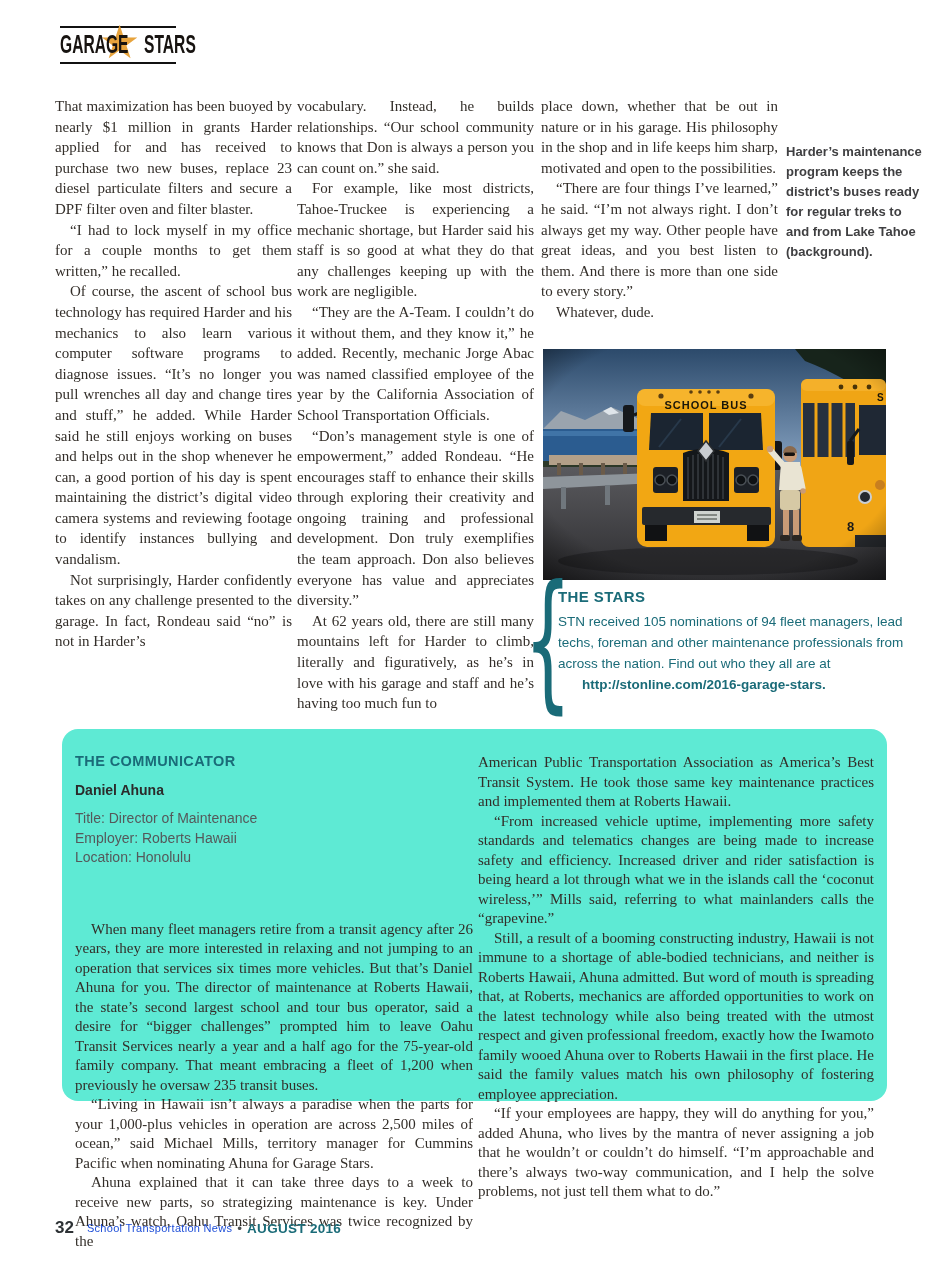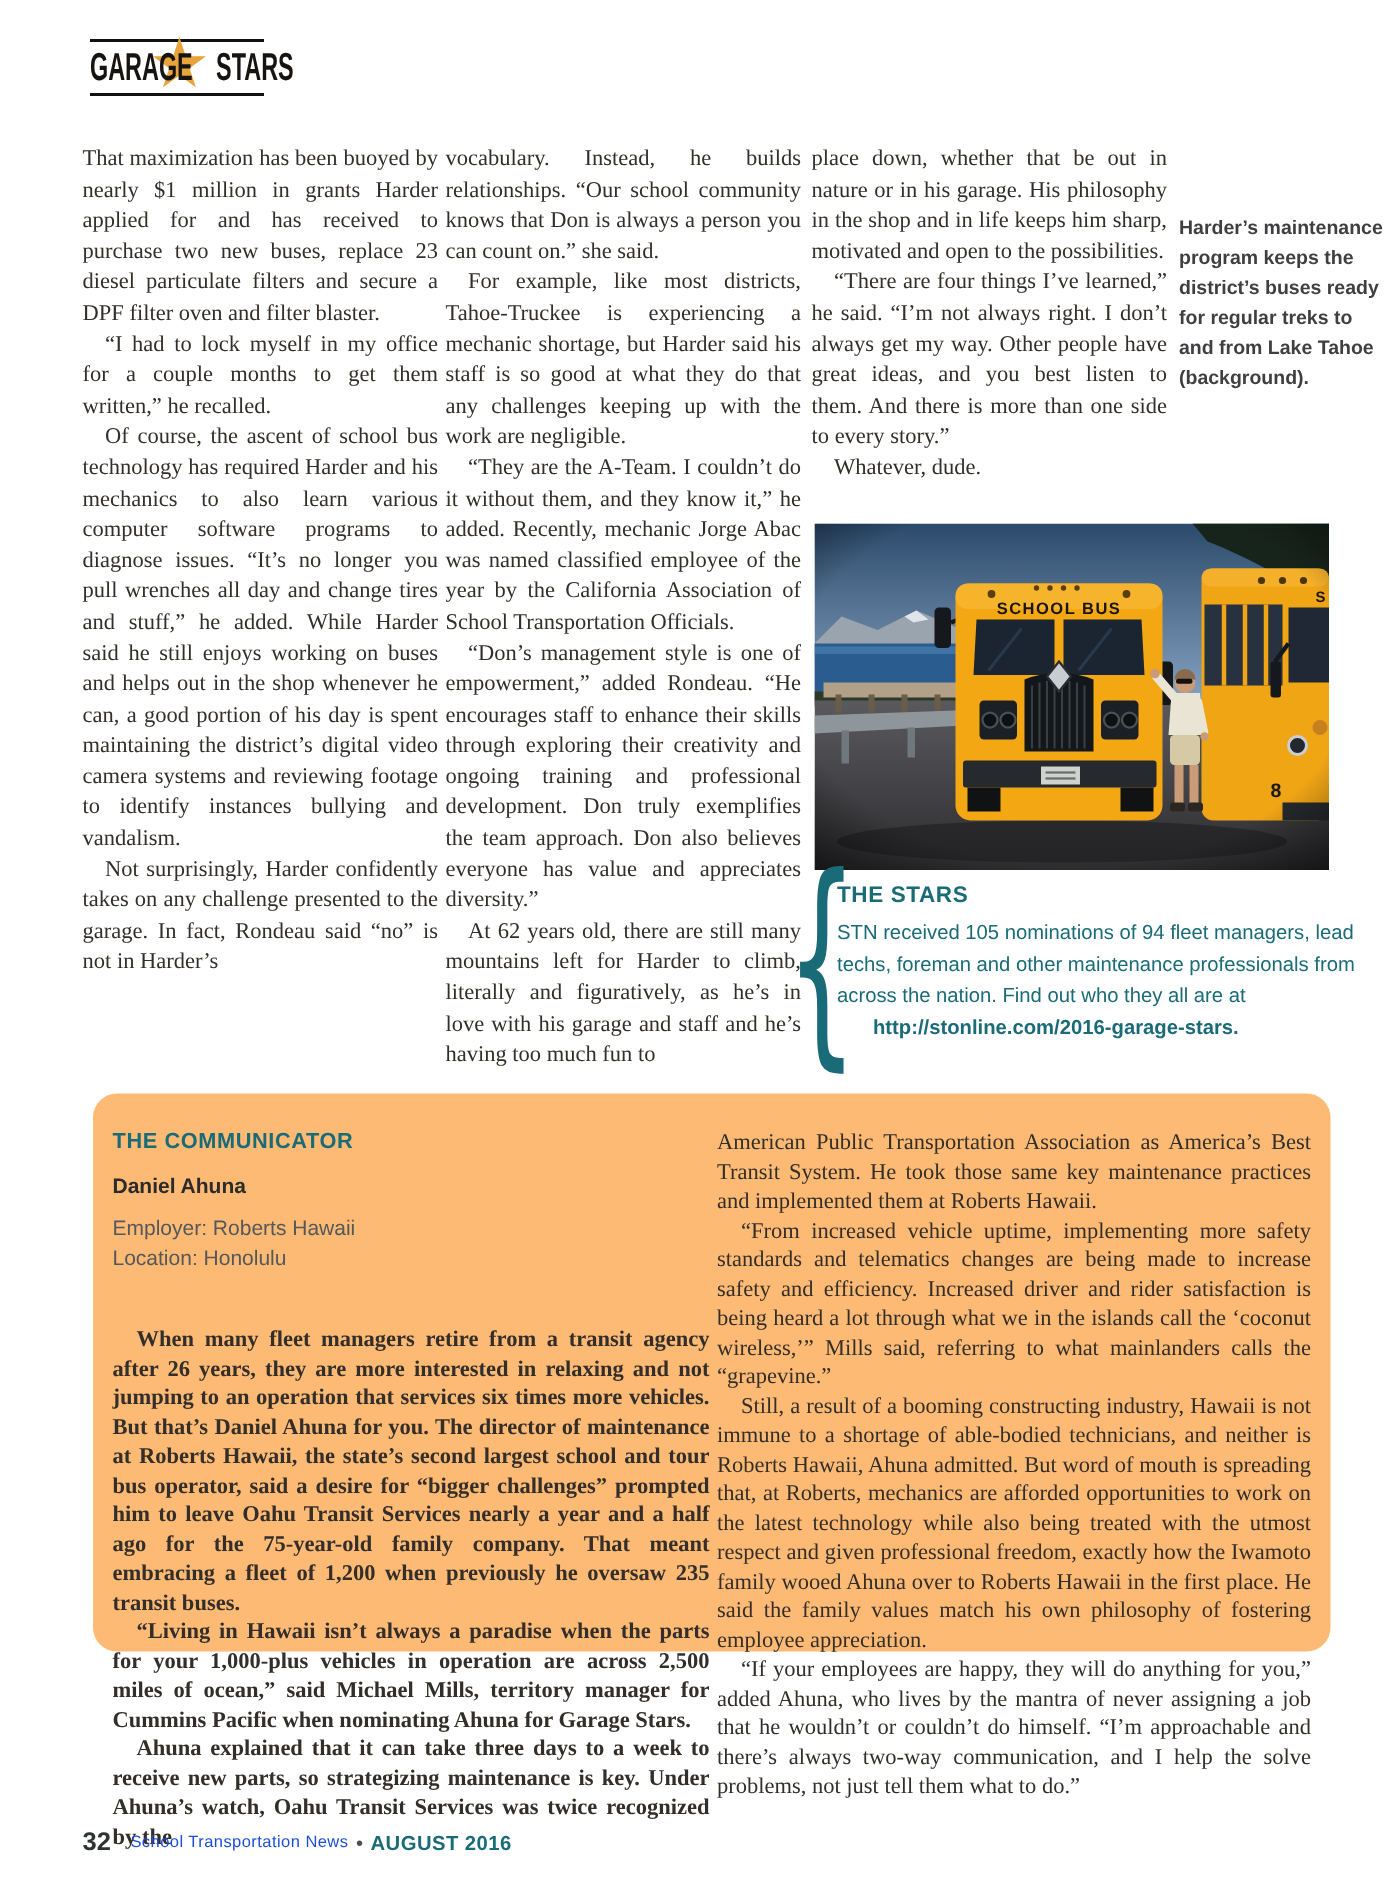--- a/index.html
+++ b/index.html
@@ -34,32 +34,32 @@
         font-family:"Liberation Sans",sans-serif;}
   .brace{width:34px;font-family:"DejaVu Sans",sans-serif;font-size:150px;line-height:104px;
         transform:scaleX(0.5);transform-origin:0 50%;color:#1a6b78;}
   .thelist-text{width:366px;}
   .thelist-title{font-weight:700;font-size:15px;letter-spacing:.4px;margin:0 0 6px 0;}
   .thelist-body{font-size:13.5px;line-height:21px;margin:0;}
   .thelist-url{font-weight:700;padding-left:24px;}
 
   
   .graybox{position:absolute;left:62px;top:729px;width:825px;height:372px;
-        background:#fdba74;border-radius:16px;}
+        background:#5eead4;border-radius:16px;}
   .box-left{position:absolute;left:13px;top:24px;width:398px;}
   .box-right{position:absolute;left:416px;top:24px;width:396px;}
   .comm-title{font-family:"Liberation Sans",sans-serif;font-weight:700;font-size:14.5px;
         letter-spacing:.4px;color:#1a6b78;margin:0 0 13px 0;}
   .comm-name{font-family:"Liberation Sans",sans-serif;font-weight:700;font-size:14px;
         color:#2b2b2b;margin:0 0 11px 0;}
   .comm-meta{font-family:"Liberation Sans",sans-serif;font-size:14px;line-height:19.5px;
         color:#55585a;margin:0;}
   .box-body{font-size:15px;line-height:19.5px;text-align:justify;color:#332e29;}
   .box-body p{margin:0;}
-  .box-left .box-body{margin-top:36px;font-weight:bold;}
+  .box-left .box-body{margin-top:52px;}
   .indent-all p{text-indent:16px;}
   .indent-rest p + p{text-indent:16px;}
 
   
   .footer{position:absolute;left:55px;top:1218px;display:flex;align-items:center;
         font-family:"Liberation Sans",sans-serif;}
   .pagenum{font-size:17px;font-weight:700;color:#2d3235;margin-right:13px;}
   .pub{font-size:11px;color:#1d4ed8;letter-spacing:.3px;}
   .bullet{font-size:13.5px;color:#4b4e50;margin:0 5px;}
   .issue{font-size:13.5px;font-weight:700;color:#1a6b78;letter-spacing:.3px;}
@@ -221,20 +221,21 @@
     <div class="thelist-text">
       <p class="thelist-title">THE STARS</p>
       <p class="thelist-body"><span>STN received 105 nominations of 94 fleet managers, lead techs, foreman and other maintenance professionals from across the nation. Find out who they all are at </span><span class="thelist-url">http://stonline.com/2016-garage-stars.</span></p>
     </div>
   </div>
 
   <div class="graybox">
     <div class="box-left">
       <p class="comm-title">THE COMMUNICATOR</p>
       <p class="comm-name">Daniel Ahuna</p>
+      <p class="comm-meta">Title: Director of Maintenance</p>
       <p class="comm-meta">Employer: Roberts Hawaii</p>
       <p class="comm-meta">Location: Honolulu</p>
       <div class="box-body indent-all">
         <p>When many fleet managers retire from a transit agency after 26 years, they are more interested in relaxing and not jumping to an operation that services six times more vehicles. But that’s Daniel Ahuna for you. The director of maintenance at Roberts Hawaii, the state’s second largest school and tour bus operator, said a desire for “bigger challenges” prompted him to leave Oahu Transit Services nearly a year and a half ago for the 75-year-old family company. That meant embracing a fleet of 1,200 when previously he oversaw 235 transit buses.</p>
         <p>“Living in Hawaii isn’t always a paradise when the parts for your 1,000-plus vehicles in operation are across 2,500 miles of ocean,” said Michael Mills, territory manager for Cummins Pacific when nominating Ahuna for Garage Stars.</p>
         <p>Ahuna explained that it can take three days to a week to receive new parts, so strategizing maintenance is key. Under Ahuna’s watch, Oahu Transit Services was twice recognized by the</p>
       </div>
     </div>
     <div class="box-right">
       <div class="box-body indent-rest">

